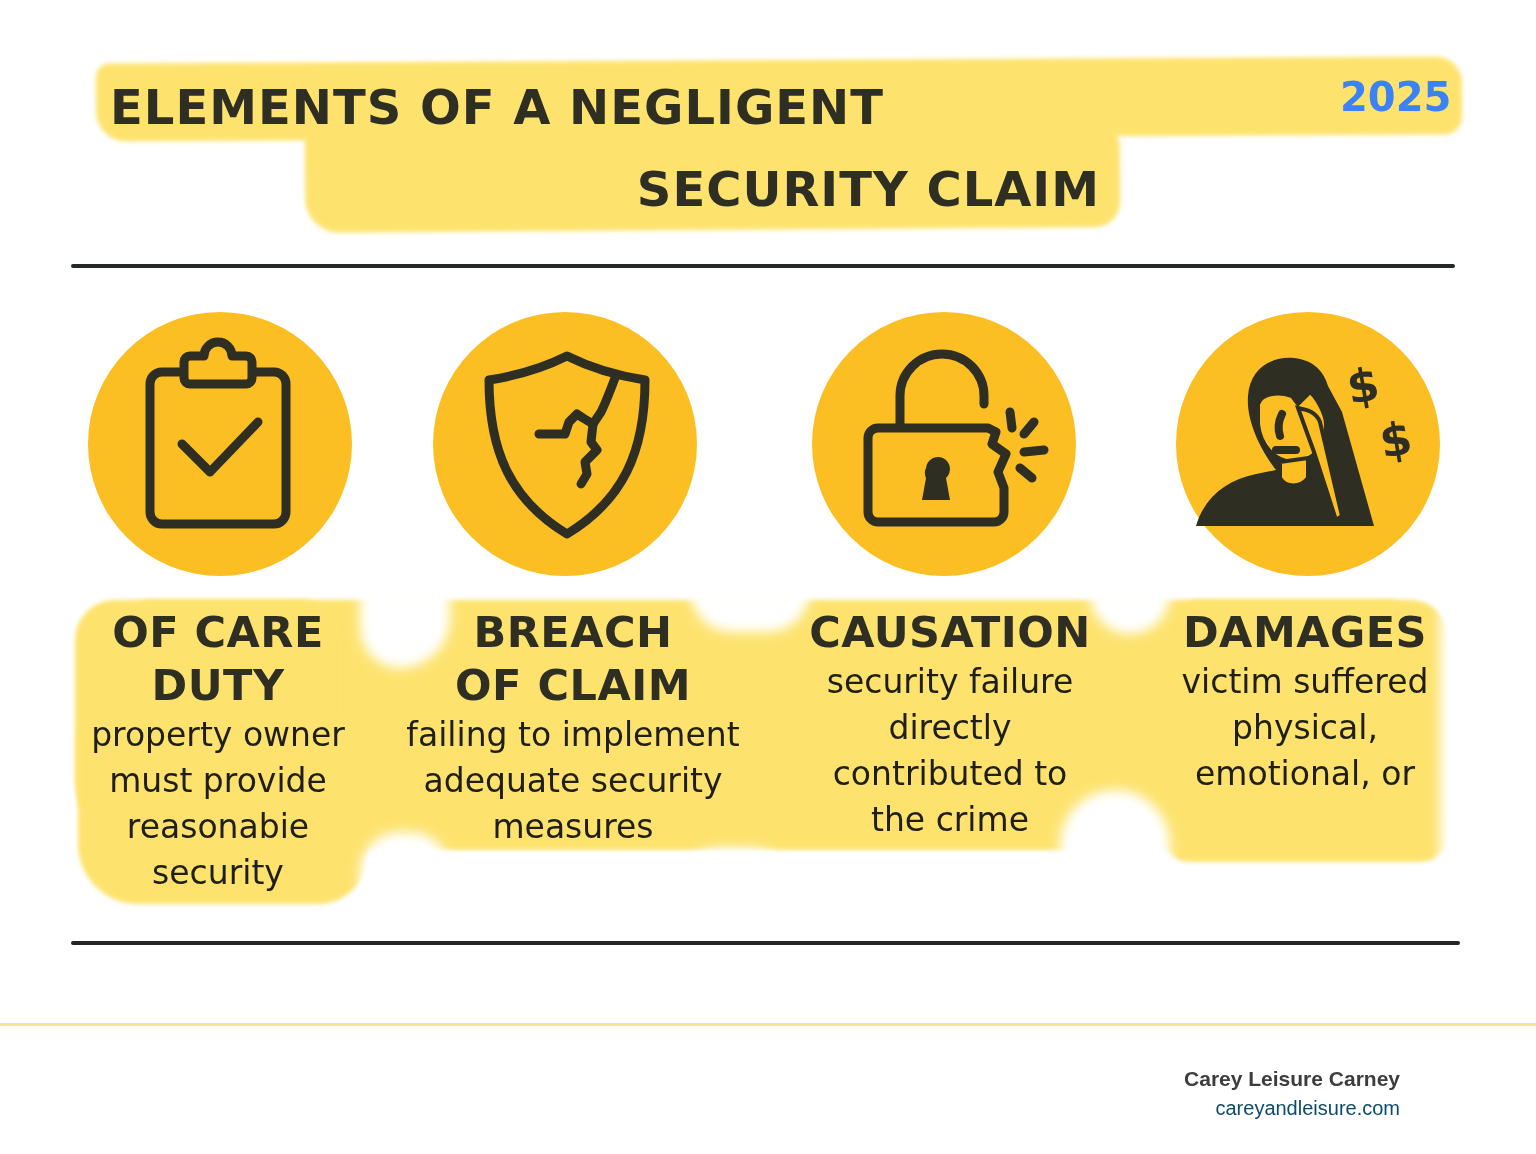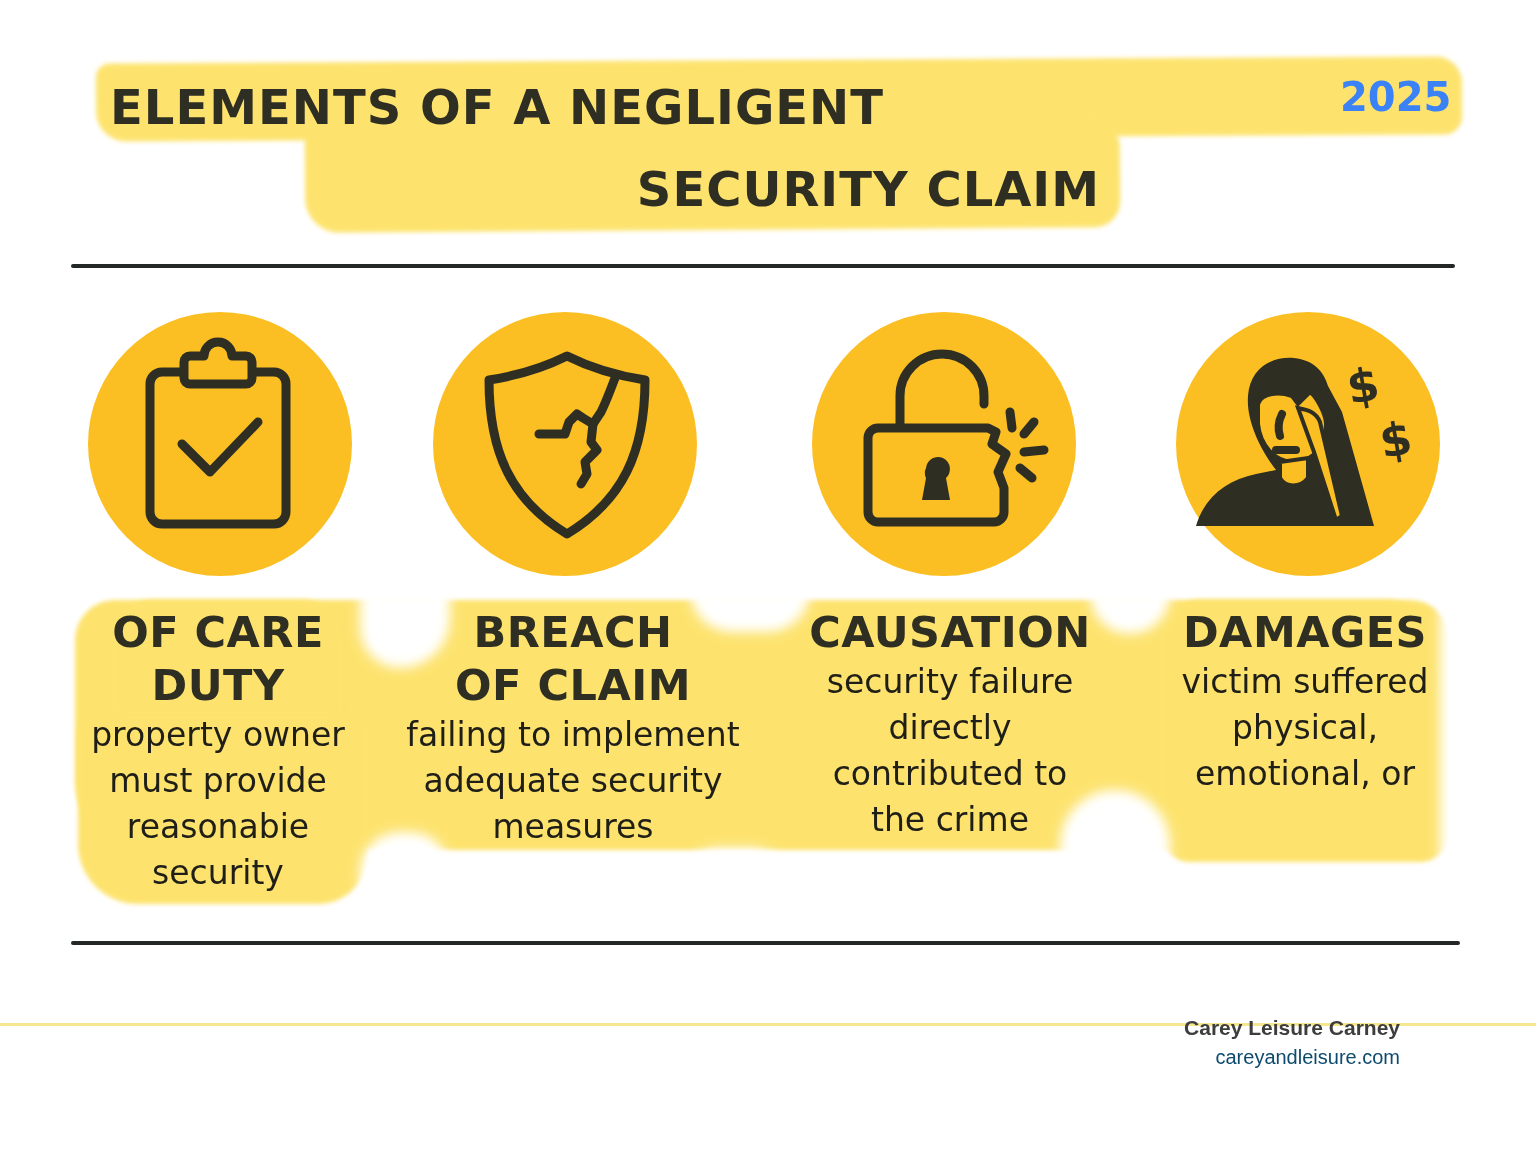--- a/index.html
+++ b/index.html
@@ -42,21 +42,21 @@
     .hl-cut { position: absolute; background: #ffffff; filter: blur(6px); }
 
     .col { position: absolute; top: 606px; width: 360px; text-align: center; color: #2e2e22; }
     .col .term { font-family: "DejaVu Sans", sans-serif; font-weight: bold; font-size: 43px; line-height: 53px; letter-spacing: 0.5px; }
     .col .desc { font-family: "DejaVu Sans", sans-serif; font-size: 33px; line-height: 46px; color: #1f1f18; }
     .col1 { left: 38px; }
     .col2 { left: 393px; }
     .col3 { left: 770px; }
     .col4 { left: 1125px; }
 
-    .brand { position: absolute; right: 136px; top: 1015px; text-align: right; font-family: "Liberation Sans", sans-serif; }
+    .brand { position: absolute; right: 136px; top: 1066px; text-align: right; font-family: "Liberation Sans", sans-serif; }
     .brand .name { font-size: 21px; font-weight: bold; color: #3d3d3d; line-height: 26px; }
     .brand .url { font-size: 20px; color: #0c4a6e; line-height: 32px; }
   </style>
 </head>
 <body>
 
 <div class="hl hl-title-1"></div>
 <div class="hl hl-title-2"></div>
 
 <div class="title title-1">ELEMENTS OF A NEGLIGENT</div>

